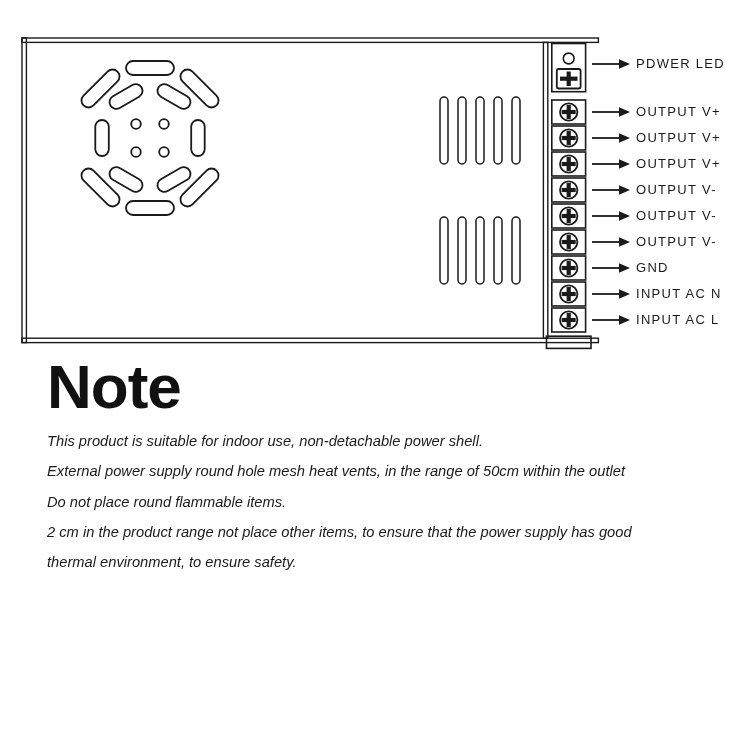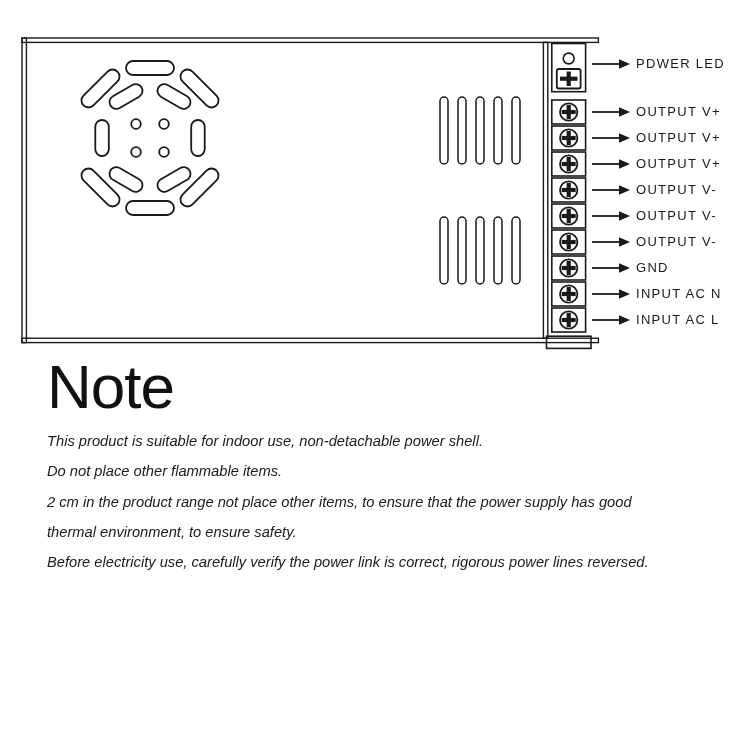--- a/index.html
+++ b/index.html
@@ -23,21 +23,21 @@
     letter-spacing: 1.3px;
     white-space: nowrap;
     color: #1a1a1a;
   }
   .note-title {
     position: absolute;
     left: 47px;
     top: 352px;
     font-size: 62px;
     line-height: 70px;
-    font-weight: normal;
+    font-weight: bold;
     letter-spacing: -1px;
     color: #111111;
   }
   .note-lines {
     position: absolute;
     left: 47px;
     top: 426px;
     width: 690px;
     font-size: 14.7px;
     line-height: 30.3px;
@@ -162,19 +162,19 @@
     <div class="tlabel" style="top:233px">OUTPUT V-</div>
     <div class="tlabel" style="top:259px">GND</div>
     <div class="tlabel" style="top:285px">INPUT AC N</div>
     <div class="tlabel" style="top:311px">INPUT AC L</div>
   </div>
 
   <div class="note-title">Note</div>
 
   <div class="note-lines">
     <div class="note-line">This product is suitable for indoor use, non-detachable power shell.</div>
-    <div class="note-line">Do not place other flammable items.</div>
+    <div class="note-line">External power supply round hole mesh heat vents, in the range of 50cm within the outlet</div>
+    <div class="note-line">Do not place round flammable items.</div>
     <div class="note-line">2 cm in the product range not place other items, to ensure that the power supply has good</div>
     <div class="note-line">thermal environment, to ensure safety.</div>
-    <div class="note-line">Before electricity use, carefully verify the power link is correct, rigorous power lines reversed.</div>
   </div>
 
 </div>
 
 </body></html>

